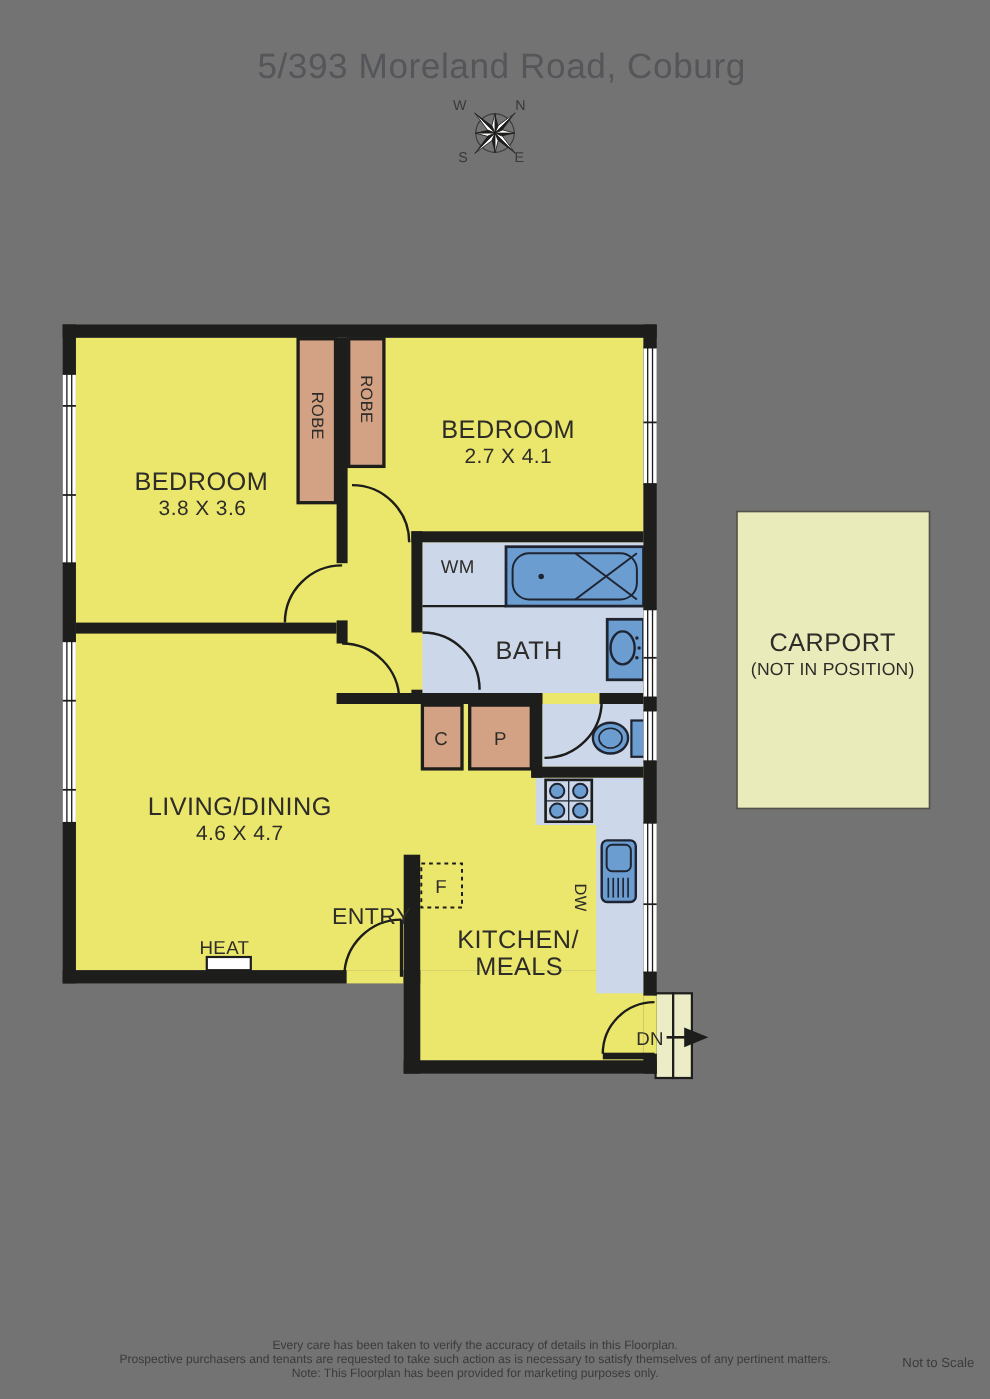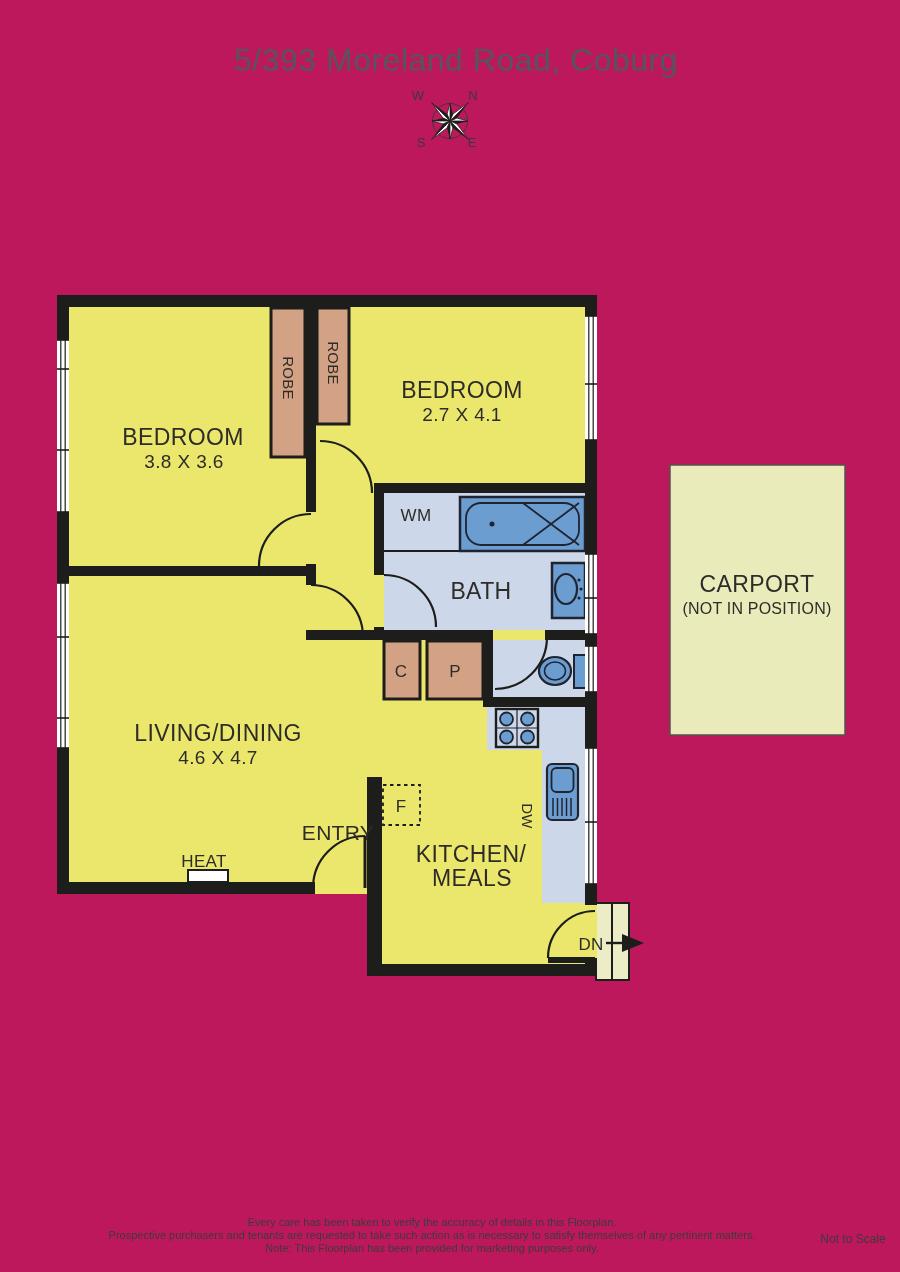--- a/index.html
+++ b/index.html
@@ -1,16 +1,16 @@
 <!DOCTYPE html>
 <html><head>
 <meta charset="utf-8">
 <style>
   html,body{margin:0;padding:0;background:#ffffff;}
-  .page{position:relative;width:900px;height:1272px;background:#be185d;overflow:hidden;
+  .page{position:relative;width:900px;height:1272px;background:#737373;overflow:hidden;
         font-family:"Liberation Sans","DejaVu Sans",sans-serif;}
   svg{position:absolute;left:0;top:0;}
   text{fill:#2e2c28;}
   .title-text{font-size:32px;fill:#55565a;letter-spacing:.5px;}
   .compass-letter{font-size:13px;fill:#3a3a3a;}
   .room-lbl{font-size:23px;letter-spacing:.4px;}
   .room-dims{font-size:19px;letter-spacing:.4px;}
   .mid-lbl{font-size:21px;letter-spacing:.3px;}
   .sm-lbl{font-size:17px;letter-spacing:.3px;}
   .tiny-lbl{font-size:15px;letter-spacing:.3px;}

